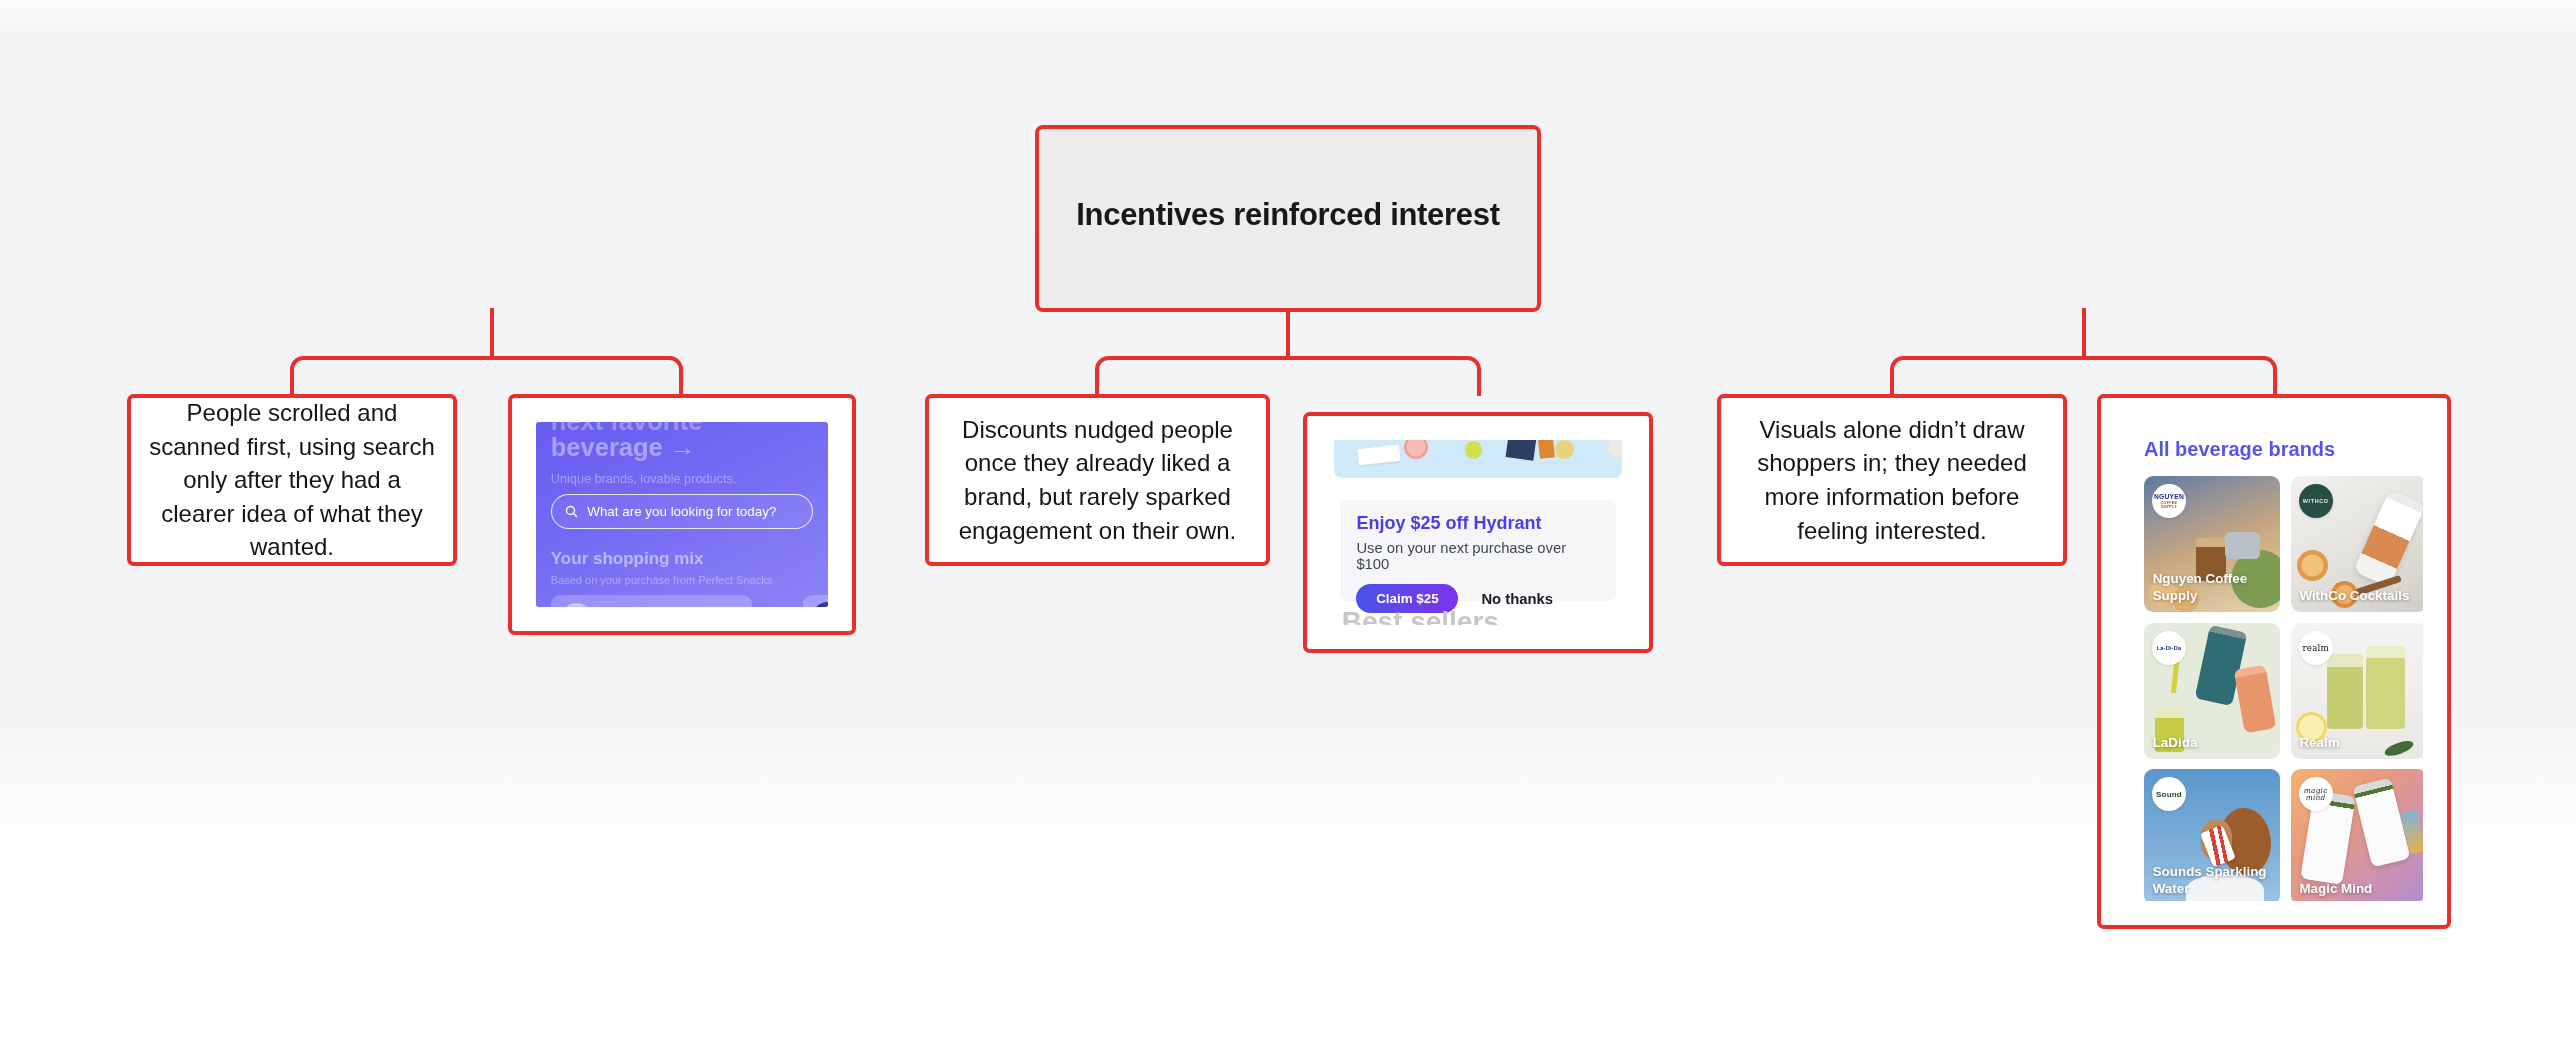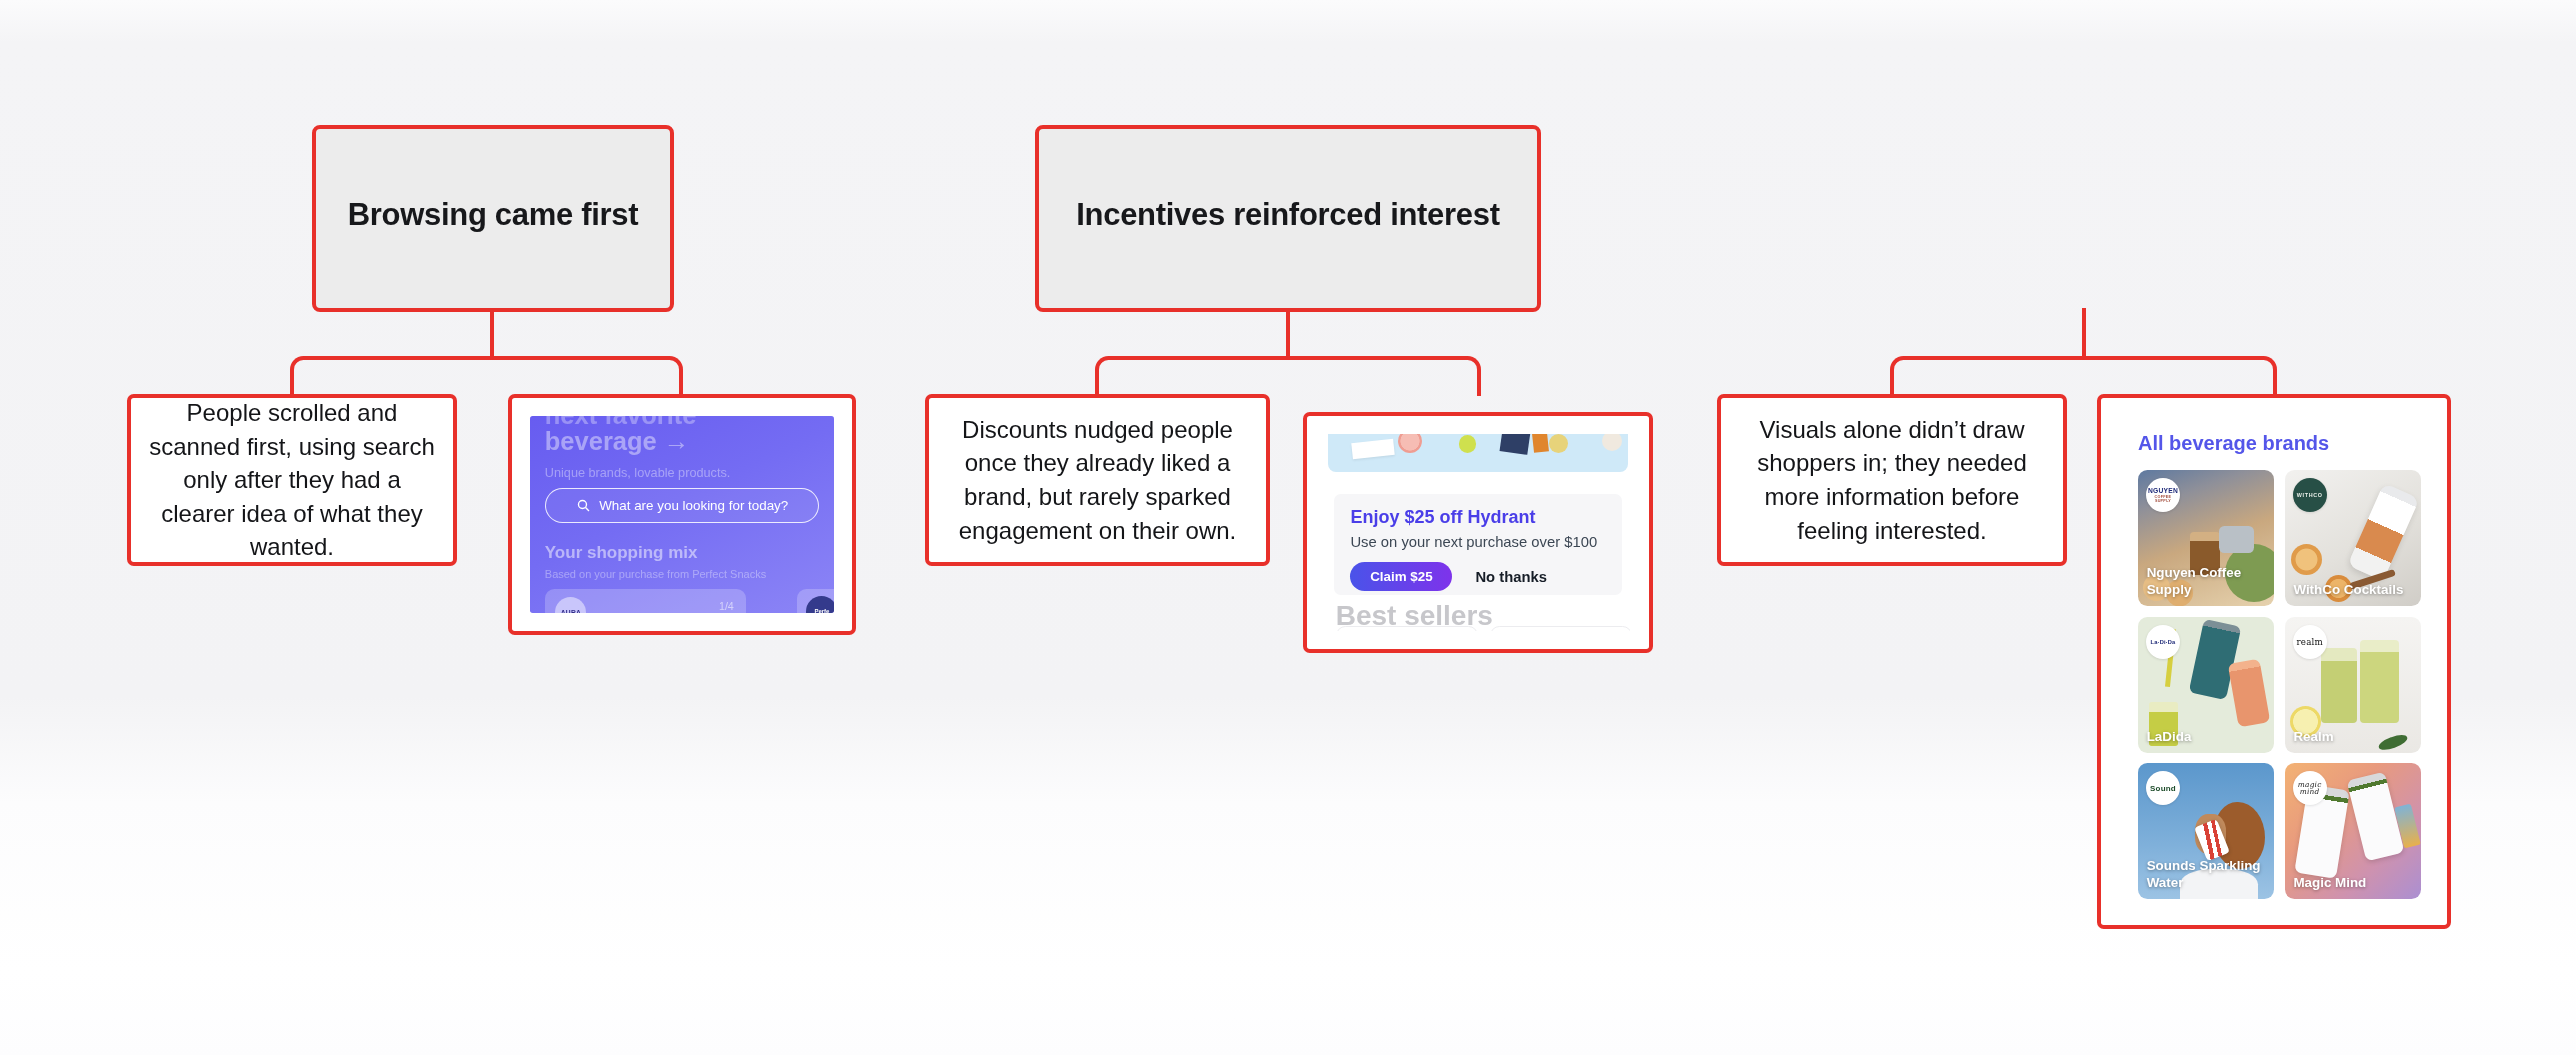--- a/index.html
+++ b/index.html
@@ -20,37 +20,37 @@
   }
   .note{
     position:absolute;box-sizing:border-box;
     background:#ffffff;border:4px solid #e8302a;border-radius:6.7px;
     display:flex;align-items:center;justify-content:center;text-align:center;
     font-size:24px;line-height:1.4;color:#141518;padding:12px 14.8px;
   }
   .frame{
     position:absolute;box-sizing:border-box;
     background:#ffffff;border:4px solid #e8302a;border-radius:6.7px;
-    padding:18px;
+    padding:24px;
   }
   .shot{position:relative;width:100%;height:100%;overflow:hidden;border-radius:2.7px;}
   
   .stem{position:absolute;width:0;border-left:4px solid #e8302a;}
   .elbow-l{position:absolute;box-sizing:border-box;border-top:4px solid #e8302a;border-left:4px solid #e8302a;border-top-left-radius:13.4px;}
   .elbow-r{position:absolute;box-sizing:border-box;border-top:4px solid #e8302a;border-right:4px solid #e8302a;border-top-right-radius:13.4px;}
   
   .shop{background:linear-gradient(155deg,#675cf0 0%,#746cf3 45%,#8c85f6 100%);}
   .shop .h-top{position:absolute;left:14.8px;top:-14.8px;font-size:25.5px;font-weight:700;color:rgba(255,255,255,.32);}
   .shop .h-main{position:absolute;left:14.8px;top:10.7px;font-size:25.5px;font-weight:700;color:rgba(255,255,255,.42);}
   .shop .tag{position:absolute;left:14.8px;top:50px;font-size:12.7px;color:rgba(255,255,255,.38);}
   .shop .search{
     position:absolute;left:14.8px;right:14.8px;top:72px;height:35px;box-sizing:border-box;
     border:1.7px solid rgba(255,255,255,.85);border-radius:18px;
     display:flex;align-items:center;gap:8.7px;padding:0 12px;
-    background:rgba(255,255,255,.06);color:#ffffff;font-size:13.4px;justify-content:center;
+    background:rgba(255,255,255,.06);color:#ffffff;font-size:13.4px;
   }
   .shop .mix-t{position:absolute;left:14.8px;top:127px;font-size:17px;font-weight:700;color:rgba(255,255,255,.5);}
   .shop .mix-s{position:absolute;left:14.8px;top:152px;font-size:11px;color:rgba(255,255,255,.36);}
   .shop .pcard{position:absolute;top:173px;height:54px;border-radius:9.4px;background:rgba(255,255,255,.22);}
   .shop .pcard.left{left:14.8px;width:201px;}
   .shop .pcard.right{left:267px;width:94px;}
   .shop .aura{position:absolute;left:10.7px;top:8px;width:31px;height:31px;border-radius:50%;background:#c9c6fb;display:flex;align-items:center;justify-content:center;font-size:6.7px;font-weight:700;color:#2f2c86;letter-spacing:0.3px;}
   .shop .pager{position:absolute;right:12px;top:10.7px;font-size:10.7px;color:rgba(255,255,255,.55);}
   .shop .perfe{position:absolute;left:9.4px;top:6.7px;width:31px;height:31px;border-radius:50%;background:#343a8c;display:flex;align-items:center;justify-content:center;font-size:6px;font-weight:700;color:#ffffff;}
   
@@ -128,23 +128,20 @@
   .ph-magic .i1{left:16px;top:24px;width:42px;height:89px;border-radius:6.7px;background:linear-gradient(180deg,#d8d9db 0 9%,#50792f 9% 14%,#fbfbfc 14%);transform:rotate(9deg);box-shadow:0 2px 5.4px rgba(0,0,0,.15);}
   .ph-magic .i2{right:25.5px;top:12px;width:39px;height:83px;border-radius:6.7px;background:linear-gradient(180deg,#d8d9db 0 9%,#50792f 9% 14%,#fbfbfc 14%);transform:rotate(-14deg);box-shadow:0 2px 5.4px rgba(0,0,0,.15);}
   .ph-magic .i3{right:4px;top:42px;width:17.4px;height:42px;background:linear-gradient(#7fb3d6,#e8b04c);transform:rotate(-14deg);border-radius:2.7px;}
   .search-icon-svg{flex:0 0 auto;}
 </style>
 </head>
 <body>
 
 <div class="board">
 
-  <div class="parent" style="left:312px;top:125px;width:362px;height:187px">
-    <span>Browsing came first</span>
-  </div>
   <div class="stem" style="left:490px;top:308px;height:52px"></div>
   <div class="elbow-l" style="left:290px;top:356px;width:205px;height:40px"></div>
   <div class="elbow-r" style="left:490px;top:356px;width:193px;height:40px"></div>
 
   <div class="note" style="left:127px;top:394px;width:330px;height:172px">
     <span>People scrolled and scanned first, using search only after they had a clearer idea of what they wanted.</span>
   </div>
 
   <div class="frame" style="left:508px;top:394px;width:348px;height:241px">
     <div class="shot shop">

